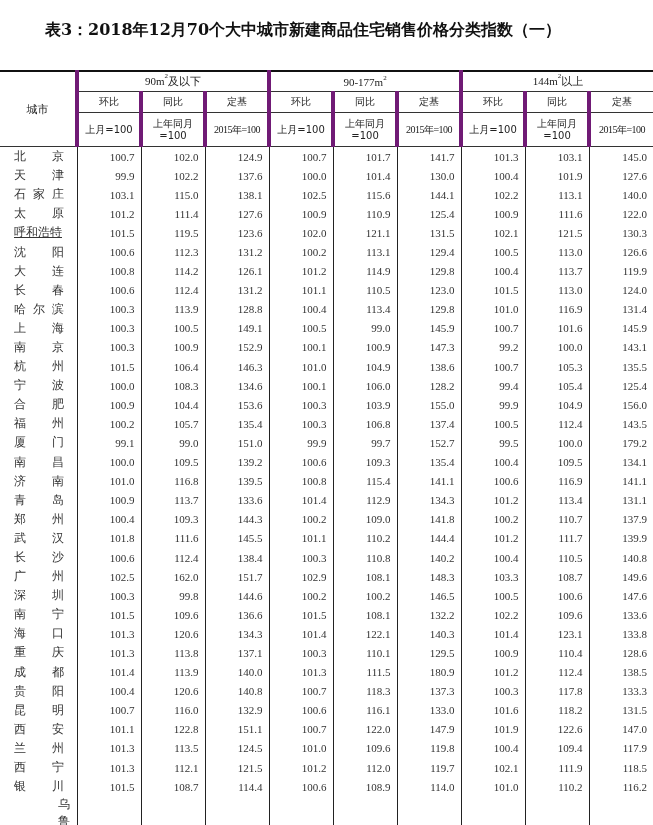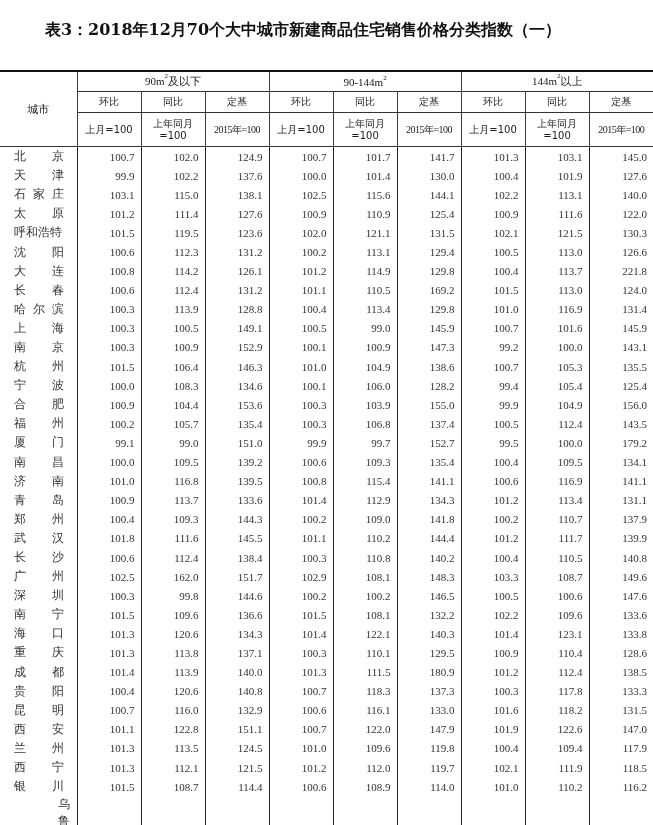--- a/index.html
+++ b/index.html
@@ -5,21 +5,21 @@
   html, body { margin:0; padding:0; background:#fff; }
   body { width:653px; height:825px; overflow:hidden; font-family:"DejaVu Serif","Liberation Serif",serif; color:#222; }
   .title { position:absolute; top:20px; left:0; width:606px; text-align:center; font-weight:bold; font-size:16px; font-family:"DejaVu Serif","Liberation Serif",serif; color:#111; letter-spacing:0px; }
   table { position:absolute; top:70px; left:0; width:653px; border-collapse:collapse; table-layout:fixed; }
   col.c0 { width:77px; }
   col.cn { width:64px; }
   th, td { padding:0; font-weight:normal; }
   thead tr.r1 th { height:19px; font-size:11px; border-top:2px solid #111; }
   thead tr.r2 th { height:20px; font-size:10px; }
   thead tr.r3 th { height:33px; font-size:10px; line-height:12px; }
-  thead th { text-align:center; border-left:1px solid #701a75; border-bottom:1px solid #333; font-family:"DejaVu Sans","Liberation Sans",sans-serif; }
+  thead th { text-align:center; border-left:4px solid #701a75; border-bottom:1px solid #333; font-family:"DejaVu Sans","Liberation Sans",sans-serif; }
   thead th.grp { font-family:"Liberation Serif","DejaVu Serif",serif; font-size:11px; }
   thead th.city-h { border-left:none; font-size:12px; }
   thead th.base { font-family:"Liberation Serif","DejaVu Serif",serif; font-size:10px; letter-spacing:-0.5px;text-align:center; }
   tbody td { height:19.1px; font-size:11px; text-align:right; padding-right:6px; border-left:1px solid #222; font-family:"Liberation Serif","DejaVu Serif",serif; color:#333; }
   tbody td.city { text-align:left; padding-left:14px; border-left:none; font-family:"DejaVu Sans","Liberation Sans",sans-serif; font-size:12px; }
   tbody td.city span.sp { display:flex; justify-content:space-between; width:50px; }
   tbody tr.last td { border-bottom:2px solid #111; }
   sup { font-size:7px; vertical-align:top; position:relative; top:-2px; }
 </style>
 </head>
@@ -37,21 +37,21 @@
       <col class="cn">
       <col class="cn">
       <col class="cn">
       <col class="cn">
       <col class="cn">
   </colgroup>
   <thead>
     <tr class="r1">
       <th class="city-h" rowspan="3">城市</th>
       <th class="grp" colspan="3"><span>90m</span><sup>2</sup><span>及以下</span></th>
-      <th class="grp" colspan="3"><span>90-144m</span><sup>2</sup><span></span></th>
+      <th class="grp" colspan="3"><span>90-177m</span><sup>2</sup><span></span></th>
       <th class="grp" colspan="3"><span>144m</span><sup>2</sup><span>以上</span></th>
     </tr>
     <tr class="r2" id="subrow">
         <th>环比</th>
         <th>同比</th>
         <th>定基</th>
         <th>环比</th>
         <th>同比</th>
         <th>定基</th>
         <th>环比</th>
@@ -135,21 +135,21 @@
         <td>127.6</td>
         <td>100.9</td>
         <td>110.9</td>
         <td>125.4</td>
         <td>100.9</td>
         <td>111.6</td>
         <td>122.0</td>
       </tr>
       <tr>
         <td class="city">
-          <span class="sp" style="justify-content: flex-start; width: auto;">呼和浩特</span>
+          <span class="sp" style="justify-content: flex-start; width: auto; text-decoration: underline;">呼和浩特</span>
         </td>
         <td>101.5</td>
         <td>119.5</td>
         <td>123.6</td>
         <td>102.0</td>
         <td>121.1</td>
         <td>131.5</td>
         <td>102.1</td>
         <td>121.5</td>
         <td>130.3</td>
@@ -179,35 +179,35 @@
           </span>
         </td>
         <td>100.8</td>
         <td>114.2</td>
         <td>126.1</td>
         <td>101.2</td>
         <td>114.9</td>
         <td>129.8</td>
         <td>100.4</td>
         <td>113.7</td>
-        <td>221.8</td>
+        <td>119.9</td>
       </tr>
       <tr>
         <td class="city">
           <span class="sp">
             <span>长</span>
             <span>春</span>
           </span>
         </td>
         <td>100.6</td>
         <td>112.4</td>
         <td>131.2</td>
         <td>101.1</td>
         <td>110.5</td>
-        <td>169.2</td>
+        <td>123.0</td>
         <td>101.5</td>
         <td>113.0</td>
         <td>124.0</td>
       </tr>
       <tr>
         <td class="city">
           <span class="sp">
             <span>哈</span>
             <span>尔</span>
             <span>滨</span>

